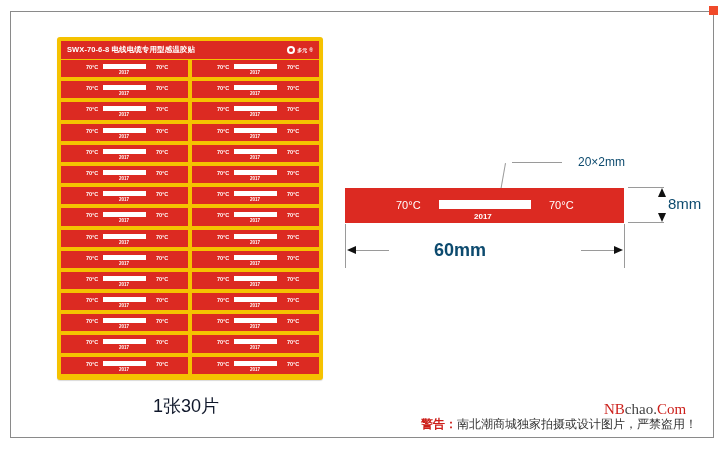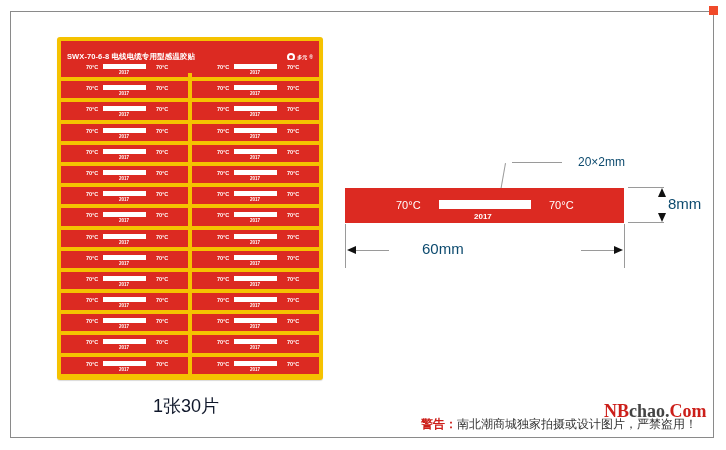--- a/index.html
+++ b/index.html
@@ -1,21 +1,21 @@
 <!DOCTYPE html>
 <html><head>
 <meta charset="utf-8">
 <style>
   html, body { margin:0; padding:0; background:#ffffff; }
   body { width:726px; height:450px; position:relative; overflow:hidden; font-family:"Liberation Sans","DejaVu Sans",sans-serif; }
   .frame { position:absolute; left:10px; top:11px; width:704px; height:427px; border:1px solid #8a8a8a; border-right:1px solid #8a8a8a; box-sizing:border-box; }
   .corner-mark { position:absolute; left:709px; top:6px; width:9px; height:9px; background:#f04a2a; }
   
   .sheet { position:absolute; left:57px; top:37px; width:266px; height:343px; background:#f5c200; border-radius:3px; box-sizing:border-box; box-shadow:0 1px 1px rgba(0,0,0,0.15); }
-  .sheet-header { position:absolute; left:4px; top:4px; width:258px; height:15px; background:#dc2a22; display:flex; align-items:center; justify-content:space-between; padding:16px 6px; box-sizing:border-box; }
+  .sheet-header { position:absolute; left:4px; top:4px; width:258px; height:15px; background:#dc2a22; display:flex; align-items:center; justify-content:space-between; padding:9px 6px; box-sizing:border-box; }
   .sheet-title { color:#ffffff; font-size:7.5px; font-weight:bold; letter-spacing:0.1px; white-space:nowrap; }
   .brand { display:flex; align-items:center; gap:2px; }
   .brand-logo { width:8px; height:8px; border-radius:50%; background:#ffffff; position:relative; }
   .brand-logo::after { content:""; position:absolute; left:2px; top:2px; width:4px; height:4px; border-radius:50%; background:#dc2a22; }
   .brand-text { color:#ffffff; font-size:5px; font-weight:bold; }
   .grid { position:absolute; left:4px; top:23px; width:258px; display:grid; grid-template-columns:127px 127px; column-gap:4px; row-gap:4px; }
   .mini { position:relative; height:17.2px; background:#dc2a22; }
   .mini .t { position:absolute; top:4px; color:#ffffff; font-size:5.5px; font-weight:bold; }
   .mini .tl { left:25px; }
   .mini .tr { left:95px; }
@@ -29,21 +29,21 @@
   .big-label .tr { left:204px; }
   .big-label .bar { position:absolute; left:94px; top:12px; width:92px; height:9px; background:#ffffff; }
   .big-label .yr { position:absolute; left:129px; top:24px; color:#ffffff; font-size:8px; font-weight:bold; }
   .line { position:absolute; background:#9a9a9a; }
   .dim-text { position:absolute; color:#0c4a6e; }
   .arrow-left { position:absolute; width:0; height:0; border-top:4px solid transparent; border-bottom:4px solid transparent; border-right:9px solid #111111; }
   .arrow-right { position:absolute; width:0; height:0; border-top:4px solid transparent; border-bottom:4px solid transparent; border-left:9px solid #111111; }
   .arrow-up { position:absolute; width:0; height:0; border-left:4px solid transparent; border-right:4px solid transparent; border-bottom:9px solid #111111; }
   .arrow-down { position:absolute; width:0; height:0; border-left:4px solid transparent; border-right:4px solid transparent; border-top:9px solid #111111; }
   .leader { position:absolute; left:505px; top:163px; width:1px; height:42px; background:#9a9a9a; transform-origin:top left; transform:rotate(10deg); }
-  .site { position:absolute; left:604px; top:401px; font-family:"Liberation Serif","DejaVu Serif",serif; font-size:18px;font-weight:bold; }
+  .site { position:absolute; left:604px; top:401px; font-family:"Liberation Serif","DejaVu Serif",serif; font-size:15px; }
   .site .nb { color:#cc1f1a; }
   .site .mid { color:#444444; }
   .warning { position:absolute; left:421px; top:416px; font-size:12px; color:#333333; white-space:nowrap; }
   .warning .lbl { color:#cc1f1a; font-weight:bold; }
 </style>
 </head>
 <body>
 
 <div class="frame"></div>
 <div class="corner-mark"></div>
@@ -288,16 +288,16 @@
 <div class="arrow-up" style="left:658px;top:188px;"></div>
 <div class="arrow-down" style="left:658px;top:213px;"></div>
 <div class="dim-text" style="left:668px;top:195px;font-size:15px;">8mm</div>
 
 <div class="line" style="left:345px;top:224px;width:1px;height:44px;"></div>
 <div class="line" style="left:624px;top:224px;width:1px;height:44px;"></div>
 <div class="arrow-left" style="left:347px;top:246px;"></div>
 <div class="line" style="left:356px;top:250px;width:33px;height:1px;"></div>
 <div class="line" style="left:581px;top:250px;width:33px;height:1px;"></div>
 <div class="arrow-right" style="left:614px;top:246px;"></div>
-<div class="dim-text" style="left:422px;top:240px;font-size:15px;">60mm</div>
+<div class="dim-text" style="left:434px;top:240px;font-size:18px;font-weight:bold;">60mm</div>
 
 <div class="site"><span class="nb">NB</span><span class="mid">chao.</span><span class="nb">Com</span></div>
 <div class="warning"><span class="lbl">警告：</span><span>南北潮商城独家拍摄或设计图片，严禁盗用！</span></div>
 
 </body></html>

